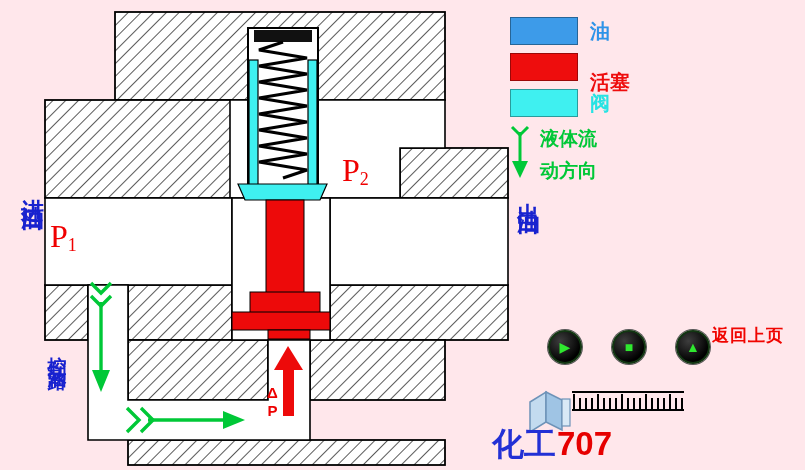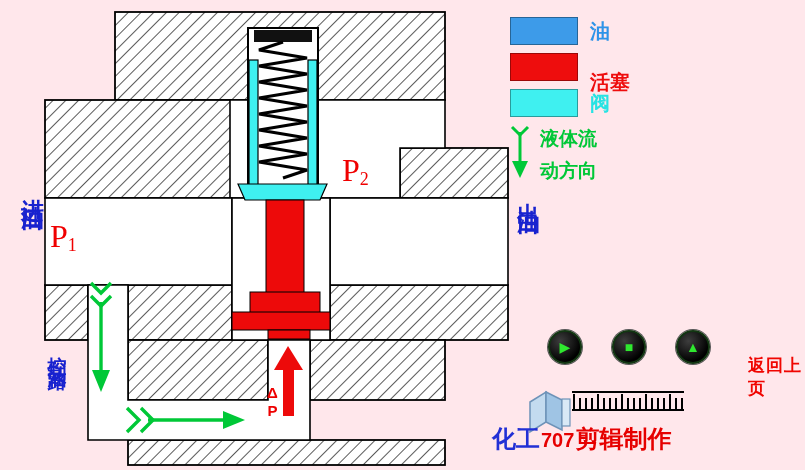--- a/index.html
+++ b/index.html
@@ -36,27 +36,27 @@
   .flow-text{position:absolute;left:540px;color:#00C837;font-size:19px;font-weight:bold;text-align:right;}
   .flow-l1{top:126px;} .flow-l2{top:158px;}
 
   
   .btn{position:absolute;top:330px;width:30px;height:30px;border-radius:50%;
        background:radial-gradient(circle at 35% 30%, #3d3d3d, #000 72%);
        border:2px solid #123612;box-shadow:0 0 0 1px #555;
        display:flex;align-items:center;justify-content:center;cursor:pointer;}
   .btn .glyph{color:#2FE82F;font-size:14px;line-height:1;}
   .btn-play{left:548px;} .btn-stop{left:612px;} .btn-back{left:676px;}
-  .return-link{position:absolute;left:712px;top:354px;color:#F00500;
-               font-size:17px;font-weight:bold;letter-spacing:1px;cursor:pointer;margin-left:36px;}
+  .return-link{position:absolute;left:712px;top:324px;color:#F00500;
+               font-size:17px;font-weight:bold;letter-spacing:1px;cursor:pointer;}
 
   
   .credit{position:absolute;left:492px;top:423px;display:flex;align-items:baseline;}
-  .credit .studio{color:#2230D5;font-size:24px;font-weight:bold;}
-  .credit .number{color:#E60000;font-size:20px;font-weight:bold;margin:0 1px;}
+  .credit .studio{color:#2230D5;font-size:32px;font-weight:bold;}
+  .credit .number{color:#E60000;font-size:33px;font-weight:bold;margin:0 1px;}
   .credit .suffix{color:#E60000;font-size:24px;font-weight:bold;}
 </style>
 </head>
 <body>
 
 <div class="stage">
 
   <svg width="805" height="470" viewBox="0 0 805 470">
     <defs>
       <pattern id="hatch" patternUnits="userSpaceOnUse" width="9" height="9" patternTransform="rotate(45)">
@@ -173,16 +173,15 @@
     <span class="glyph">■</span>
   </div>
   <div class="btn btn-back">
     <span class="glyph">▲</span>
   </div>
   <div class="return-link">返回上页</div>
 
   <div class="credit">
     <span class="studio">化工</span>
     <span class="number">707</span>
-    <span class="suffix">剪辑制作</span>
   </div>
 
 </div>
 
 </body></html>

